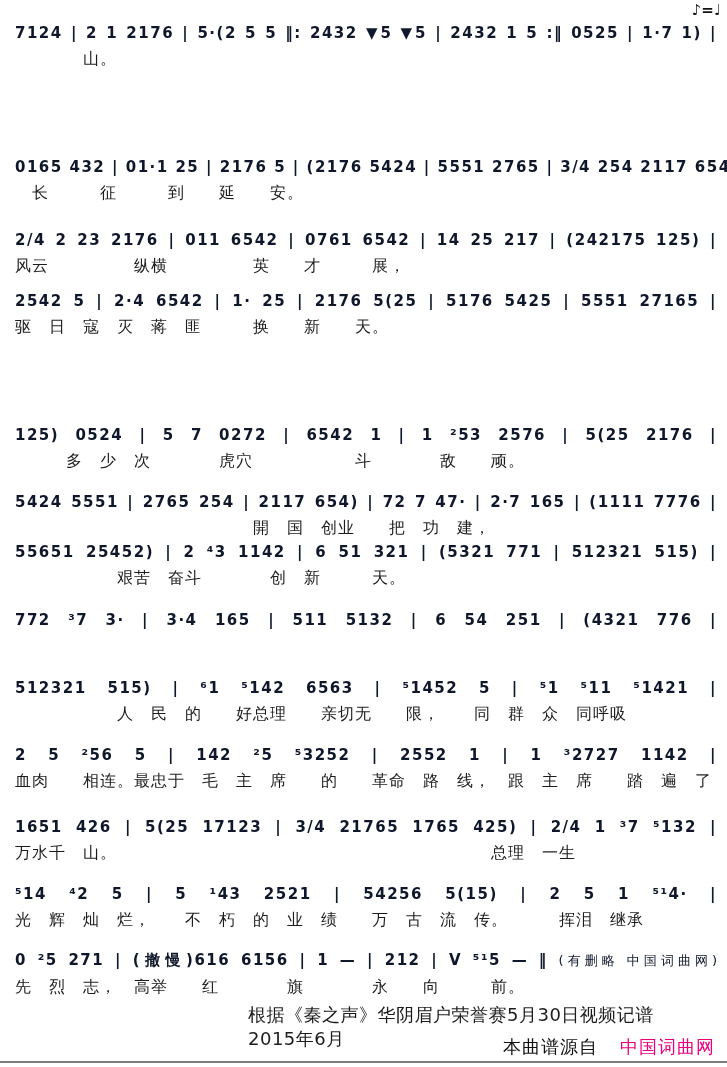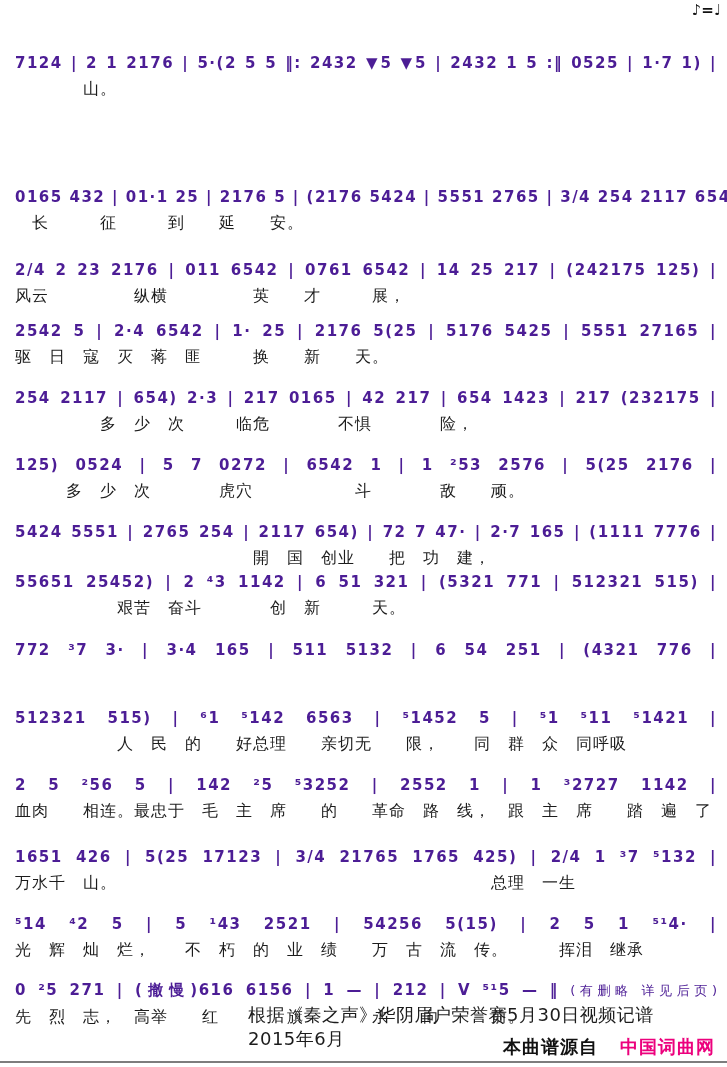--- a/index.html
+++ b/index.html
@@ -8,27 +8,26 @@
     width:727px;height:1067px;
     background:#ffffff;
     font-family:"DejaVu Sans","Liberation Sans",sans-serif;
     overflow:hidden;
     margin:0 auto;
   }
   .system{position:absolute;left:15px;right:10px;}
   .notation{
     font-weight:bold;
     font-size:15px;
-    color:#4c1d95;
+    color:#0f172a;
     letter-spacing:1.5px;
     white-space:nowrap;
     text-align:justify;
     text-align-last:justify;
     line-height:22px;
-    margin-top:30px;
   }
   .lyrics{
     font-size:16px;
     color:#1c1c1c;
     line-height:20px;
     margin-top:5px;
     white-space:pre;
     letter-spacing:1px;
   }
   .notation .note-annex{
@@ -39,21 +38,21 @@
   #tempo-mark{
     position:absolute;top:1px;right:6px;
     font-weight:bold;font-size:15px;color:#111;
   }
   #footer-caption{
     position:absolute;left:248px;top:1003px;
     font-size:18px;color:#1c1c1c;letter-spacing:0.5px;
   }
   #credit-line{
     position:absolute;right:12px;top:1035px;
-    font-size:18px;font-weight:bold;letter-spacing:1px;
+    font-size:18px;font-weight:normal;letter-spacing:1px;
   }
   #credit-prefix{color:#111;}
   #credit-site{color:#ec017d;text-decoration:none;margin-left:22px;cursor:pointer;}
   #bottom-rule{
     position:absolute;left:0;right:0;top:1061px;height:2px;background:#7d7d7d;
   }
 </style>
 </head>
 <body>
 
@@ -75,24 +74,20 @@
   <div class="system" style="top:229px">
     <div class="notation">2/4 2 23 2176 | 011 6542 | 0761 6542 | 14 25 217 | (242175 125) |</div>
     <div class="lyrics">风云　　　　　纵横　　　　　英　　才　　　展，</div>
   </div>
 
   <div class="system" style="top:290px">
     <div class="notation">2542 5 | 2·4 6542 | 1· 25 | 2176 5(25 | 5176 5425 | 5551 27165 |</div>
     <div class="lyrics">驱　日　寇　灭　蒋　匪　　　换　　新　　天。</div>
   </div>
 
-  <div class="system" style="top:357px">
-    <div class="notation">254 2117 | 654) 2·3 | 217 0165 | 42 217 | 654 1423 | 217 (232175 |</div>
-    <div class="lyrics">　　　　　多　少　次　　　临危　　　　不惧　　　　险，</div>
-  </div>
 
   <div class="system" style="top:424px">
     <div class="notation">125) 0524 | 5 7 0272 | 6542 1 | 1 ²53 2576 | 5(25 2176 |</div>
     <div class="lyrics">　　　多　少　次　　　　虎穴　　　　　　斗　　　　敌　　顽。</div>
   </div>
 
   <div class="system" style="top:491px">
     <div class="notation">5424 5551 | 2765 254 | 2117 654) | 72 7 47· | 2·7 165 | (1111 7776 |</div>
     <div class="lyrics">　　　　　　　　　　　　　　開　国　创业　　把　功　建，</div>
   </div>
@@ -120,21 +115,21 @@
     <div class="notation">1651 426 | 5(25 17123 | 3/4 21765 1765 425) | 2/4 1 ³7 ⁵132 |</div>
     <div class="lyrics">万水千　山。　　　　　　　　　　　　　　　　　　　　　　总理　一生</div>
   </div>
 
   <div class="system" style="top:883px">
     <div class="notation">⁵14 ⁴2 5 | 5 ¹43 2521 | 54256 5(15) | 2 5 1 ⁵¹4· |</div>
     <div class="lyrics">光　辉　灿　烂，　　不　朽　的　业　绩　　万　古　流　传。　　　挥泪　继承</div>
   </div>
 
   <div class="system" style="top:949px">
-    <div class="notation"><span>0 ²5 271 | (撤慢)616 6156 | 1 — | 212 | V ⁵¹5 — ‖</span> <span class="note-annex">(有删略 详见后页)</span></div>
+    <div class="notation"><span>0 ²5 271 | (撤慢)616 6156 | 1 — | 212 | V ⁵¹5 — ‖</span> <span class="note-annex">(有删略 中国词曲网)</span></div>
     <div class="lyrics">先　烈　志，　高举　　红　　　　旗　　　　永　　向　　　前。</div>
   </div>
 
   <div id="footer-caption">根据《秦之声》华阴眉户荣誉赛5月30日视频记谱　　2015年6月</div>
 
   <div id="credit-line">
     <span id="credit-prefix">本曲谱源自</span><a id="credit-site">中国词曲网</a>
   </div>
 
   <div id="bottom-rule"></div>

